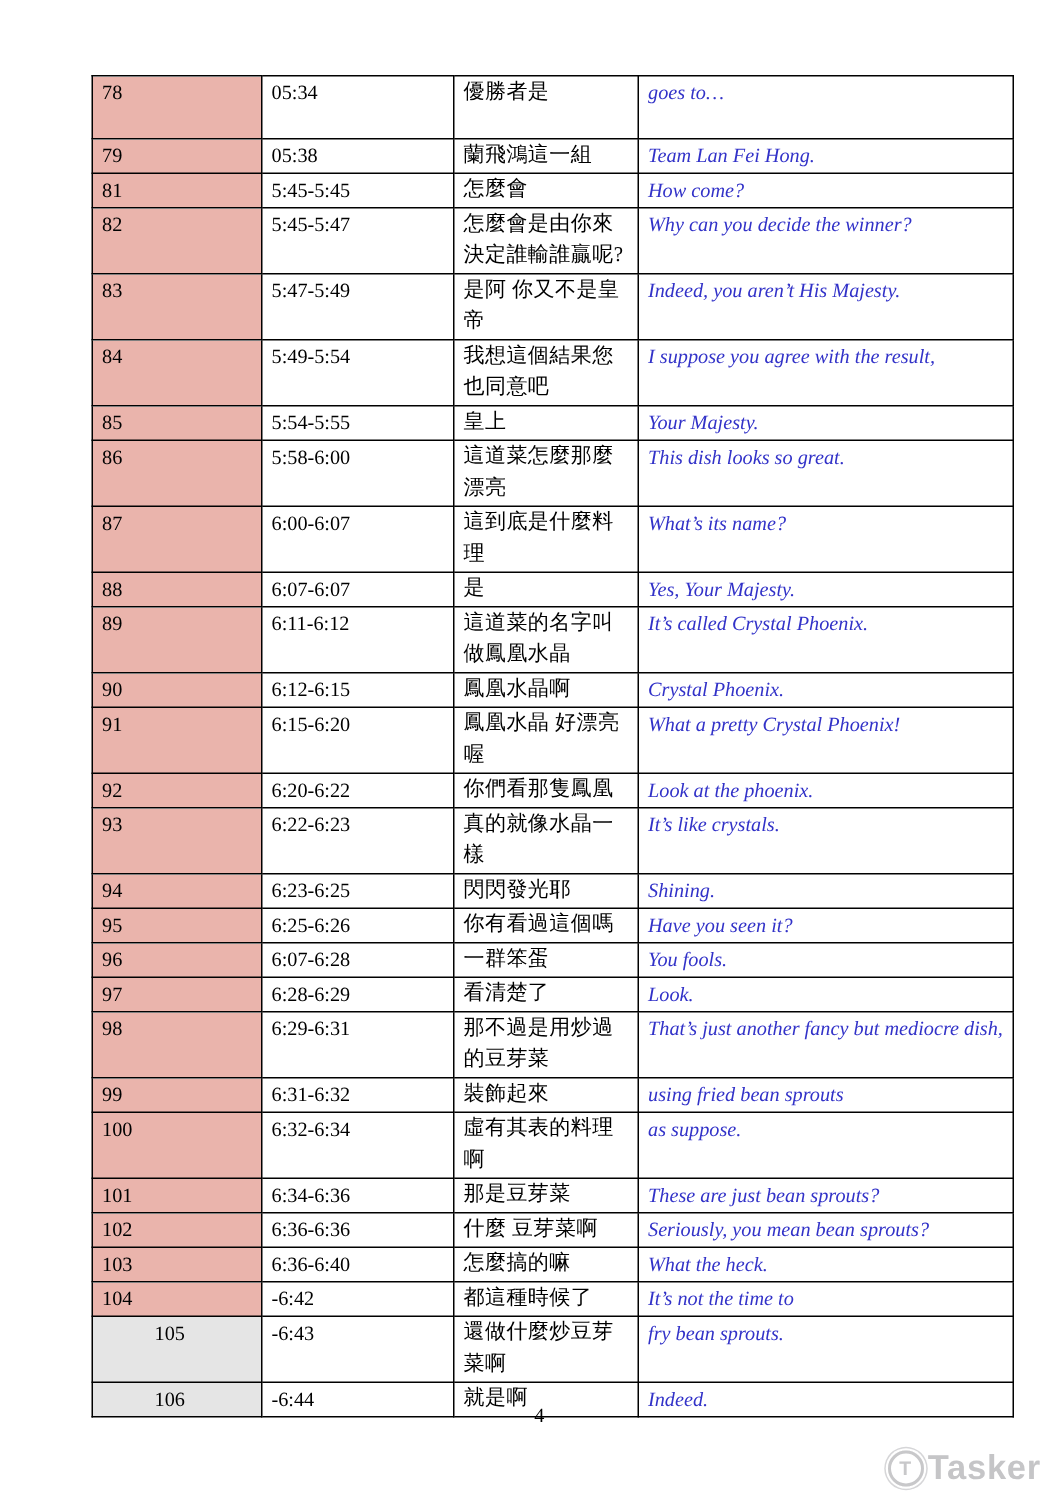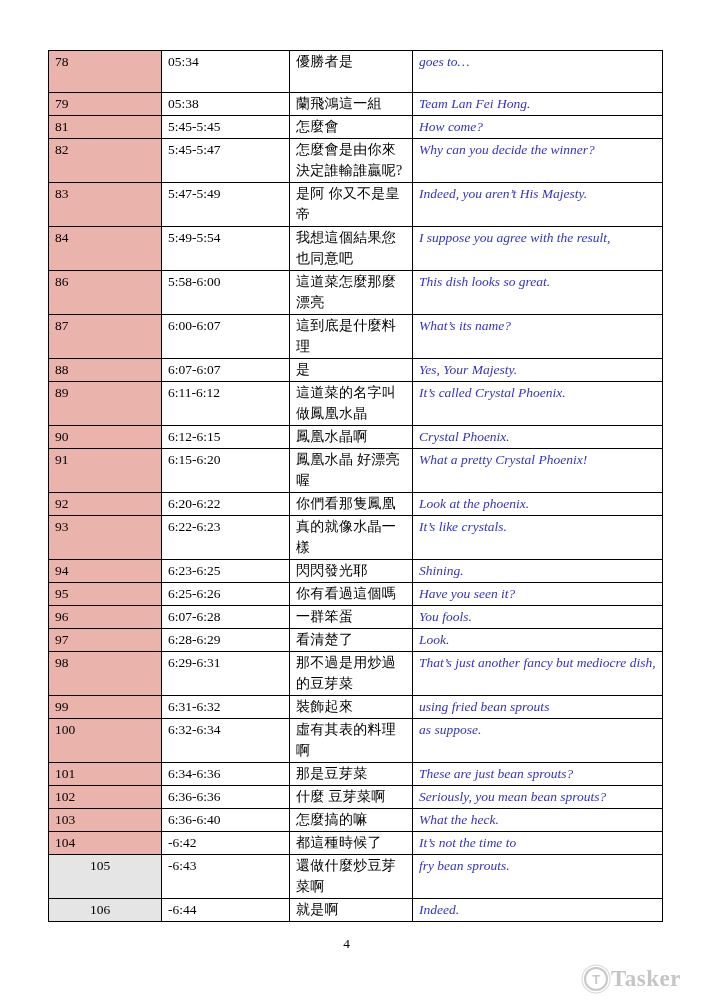--- a/index.html
+++ b/index.html
@@ -4,20 +4,21 @@
 <style>
   html, body { margin: 0; padding: 0; background: #ffffff; }
   .page {
     position: relative;
     width: 693px;
     height: 1000px;
     background: #ffffff;
     overflow: hidden;
     font-family: "Liberation Serif", serif;
     color: #000000;
+    margin-left: 13px;
   }
   table.subs {
     position: absolute;
     left: 48px;
     top: 50px;
     width: 614px;
     border-collapse: collapse;
     table-layout: fixed;
   }
   table.subs td {
@@ -68,21 +69,21 @@
     display: flex;
     align-items: center;
     justify-content: center;
     font-family: "Liberation Sans", sans-serif;
     font-weight: bold;
     font-size: 13px;
     color: #c8c8ca;
     box-shadow: 0 0 0 1.5px #ffffff, 0 0 0 2.5px #d6d6d8;
   }
   .wm-text {
-    font-family: Liberation Serif, serif;
+    font-family: Liberation Sans, sans-serif;
     font-weight: bold;
     font-size: 23px;
     letter-spacing: 0.5px;
     color: #c5c5c7;
   }
 </style>
 </head>
 <body>
 
 <div class="page">
@@ -125,20 +126,26 @@
           <td class="c-zh">是阿 你又不是皇帝</td>
           <td class="c-en">Indeed, you aren’t His Majesty.</td>
         </tr>
         <tr class="hl-pink">
           <td class="c-num">84</td>
           <td class="c-time">5:49-5:54</td>
           <td class="c-zh">我想這個結果您也同意吧</td>
           <td class="c-en">I suppose you agree with the result,</td>
         </tr>
         <tr class="hl-pink">
+          <td class="c-num">85</td>
+          <td class="c-time">5:54-5:55</td>
+          <td class="c-zh">皇上</td>
+          <td class="c-en">Your Majesty.</td>
+        </tr>
+        <tr class="hl-pink">
           <td class="c-num">86</td>
           <td class="c-time">5:58-6:00</td>
           <td class="c-zh">這道菜怎麼那麼漂亮</td>
           <td class="c-en">This dish looks so great.</td>
         </tr>
         <tr class="hl-pink">
           <td class="c-num">87</td>
           <td class="c-time">6:00-6:07</td>
           <td class="c-zh">這到底是什麼料理</td>
           <td class="c-en">What’s its name?</td>

